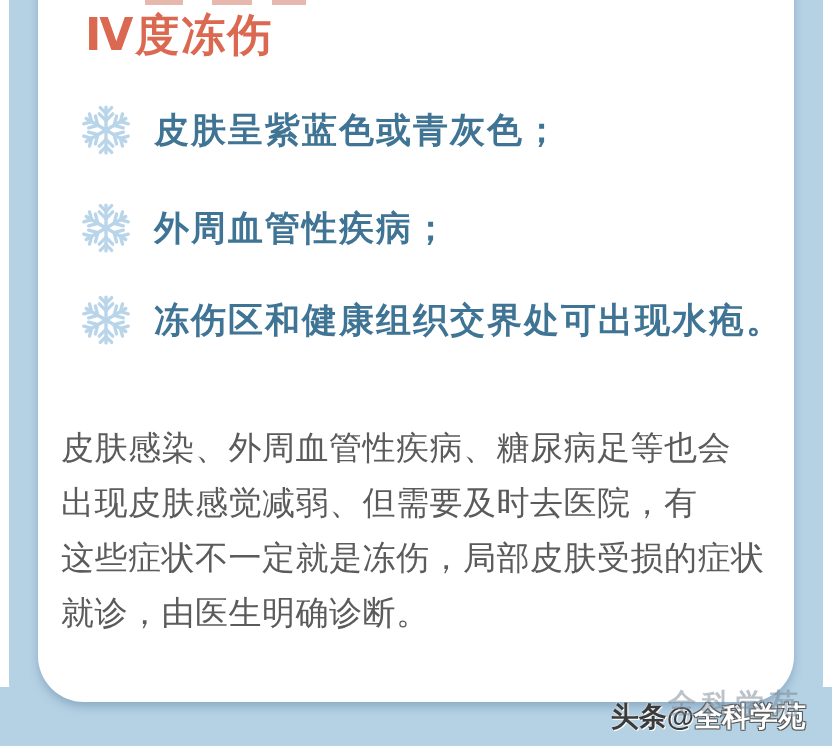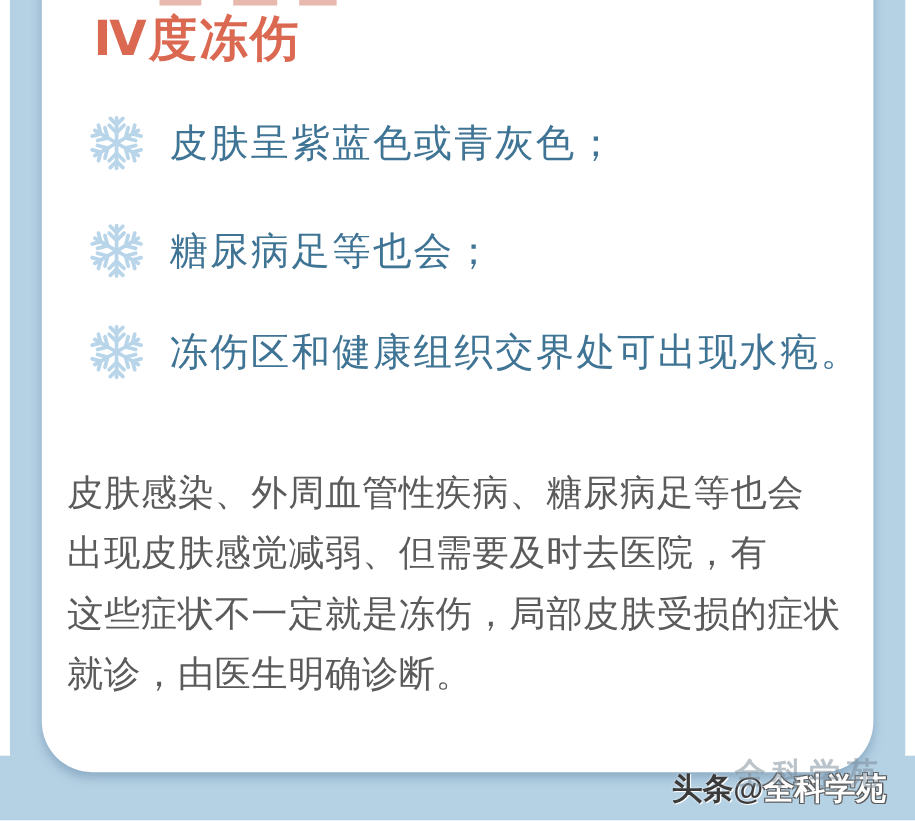--- a/index.html
+++ b/index.html
@@ -34,21 +34,21 @@
     position:absolute;left:85px;top:6px;
     font-size:44px;font-weight:bold;letter-spacing:2px;
     color:#DB6850;white-space:nowrap;
   }
   .bullet-row{position:absolute;left:80px;height:52px;display:flex;align-items:center;}
   .bullet-row.r1{top:104px;}
   .bullet-row.r2{top:202px;}
   .bullet-row.r3{top:294px;}
   .flake{width:52px;height:52px;flex:0 0 52px;}
   .bullet-text{
-    margin-left:22px;font-size:35px;font-weight:normal;letter-spacing:2px;
+    margin-left:22px;font-size:35px;font-weight:bold;letter-spacing:2px;
     color:#3F7495;white-space:nowrap;
   }
   .paragraph{
     position:absolute;left:61px;top:420px;width:690px;
     font-size:33px;line-height:55px;letter-spacing:.5px;
     color:#5B5B5B;
   }
   .paragraph .pline{white-space:nowrap;}
   
   .watermark{position:absolute;top:698px;right:26px;z-index:5;
@@ -102,21 +102,21 @@
     <svg class="flake" viewBox="0 0 100 100">
         <use href="#snowflake"></use>
       </svg>
     <span class="bullet-text">皮肤呈紫蓝色或青灰色；</span>
   </div>
 
   <div class="bullet-row r2">
     <svg class="flake" viewBox="0 0 100 100">
         <use href="#snowflake"></use>
       </svg>
-    <span class="bullet-text">糖尿病足等也会；</span>
+    <span class="bullet-text">外周血管性疾病；</span>
   </div>
 
   <div class="bullet-row r3">
     <svg class="flake" viewBox="0 0 100 100">
         <use href="#snowflake"></use>
       </svg>
     <span class="bullet-text">冻伤区和健康组织交界处可出现水疱。</span>
   </div>
 
   <div class="paragraph">

